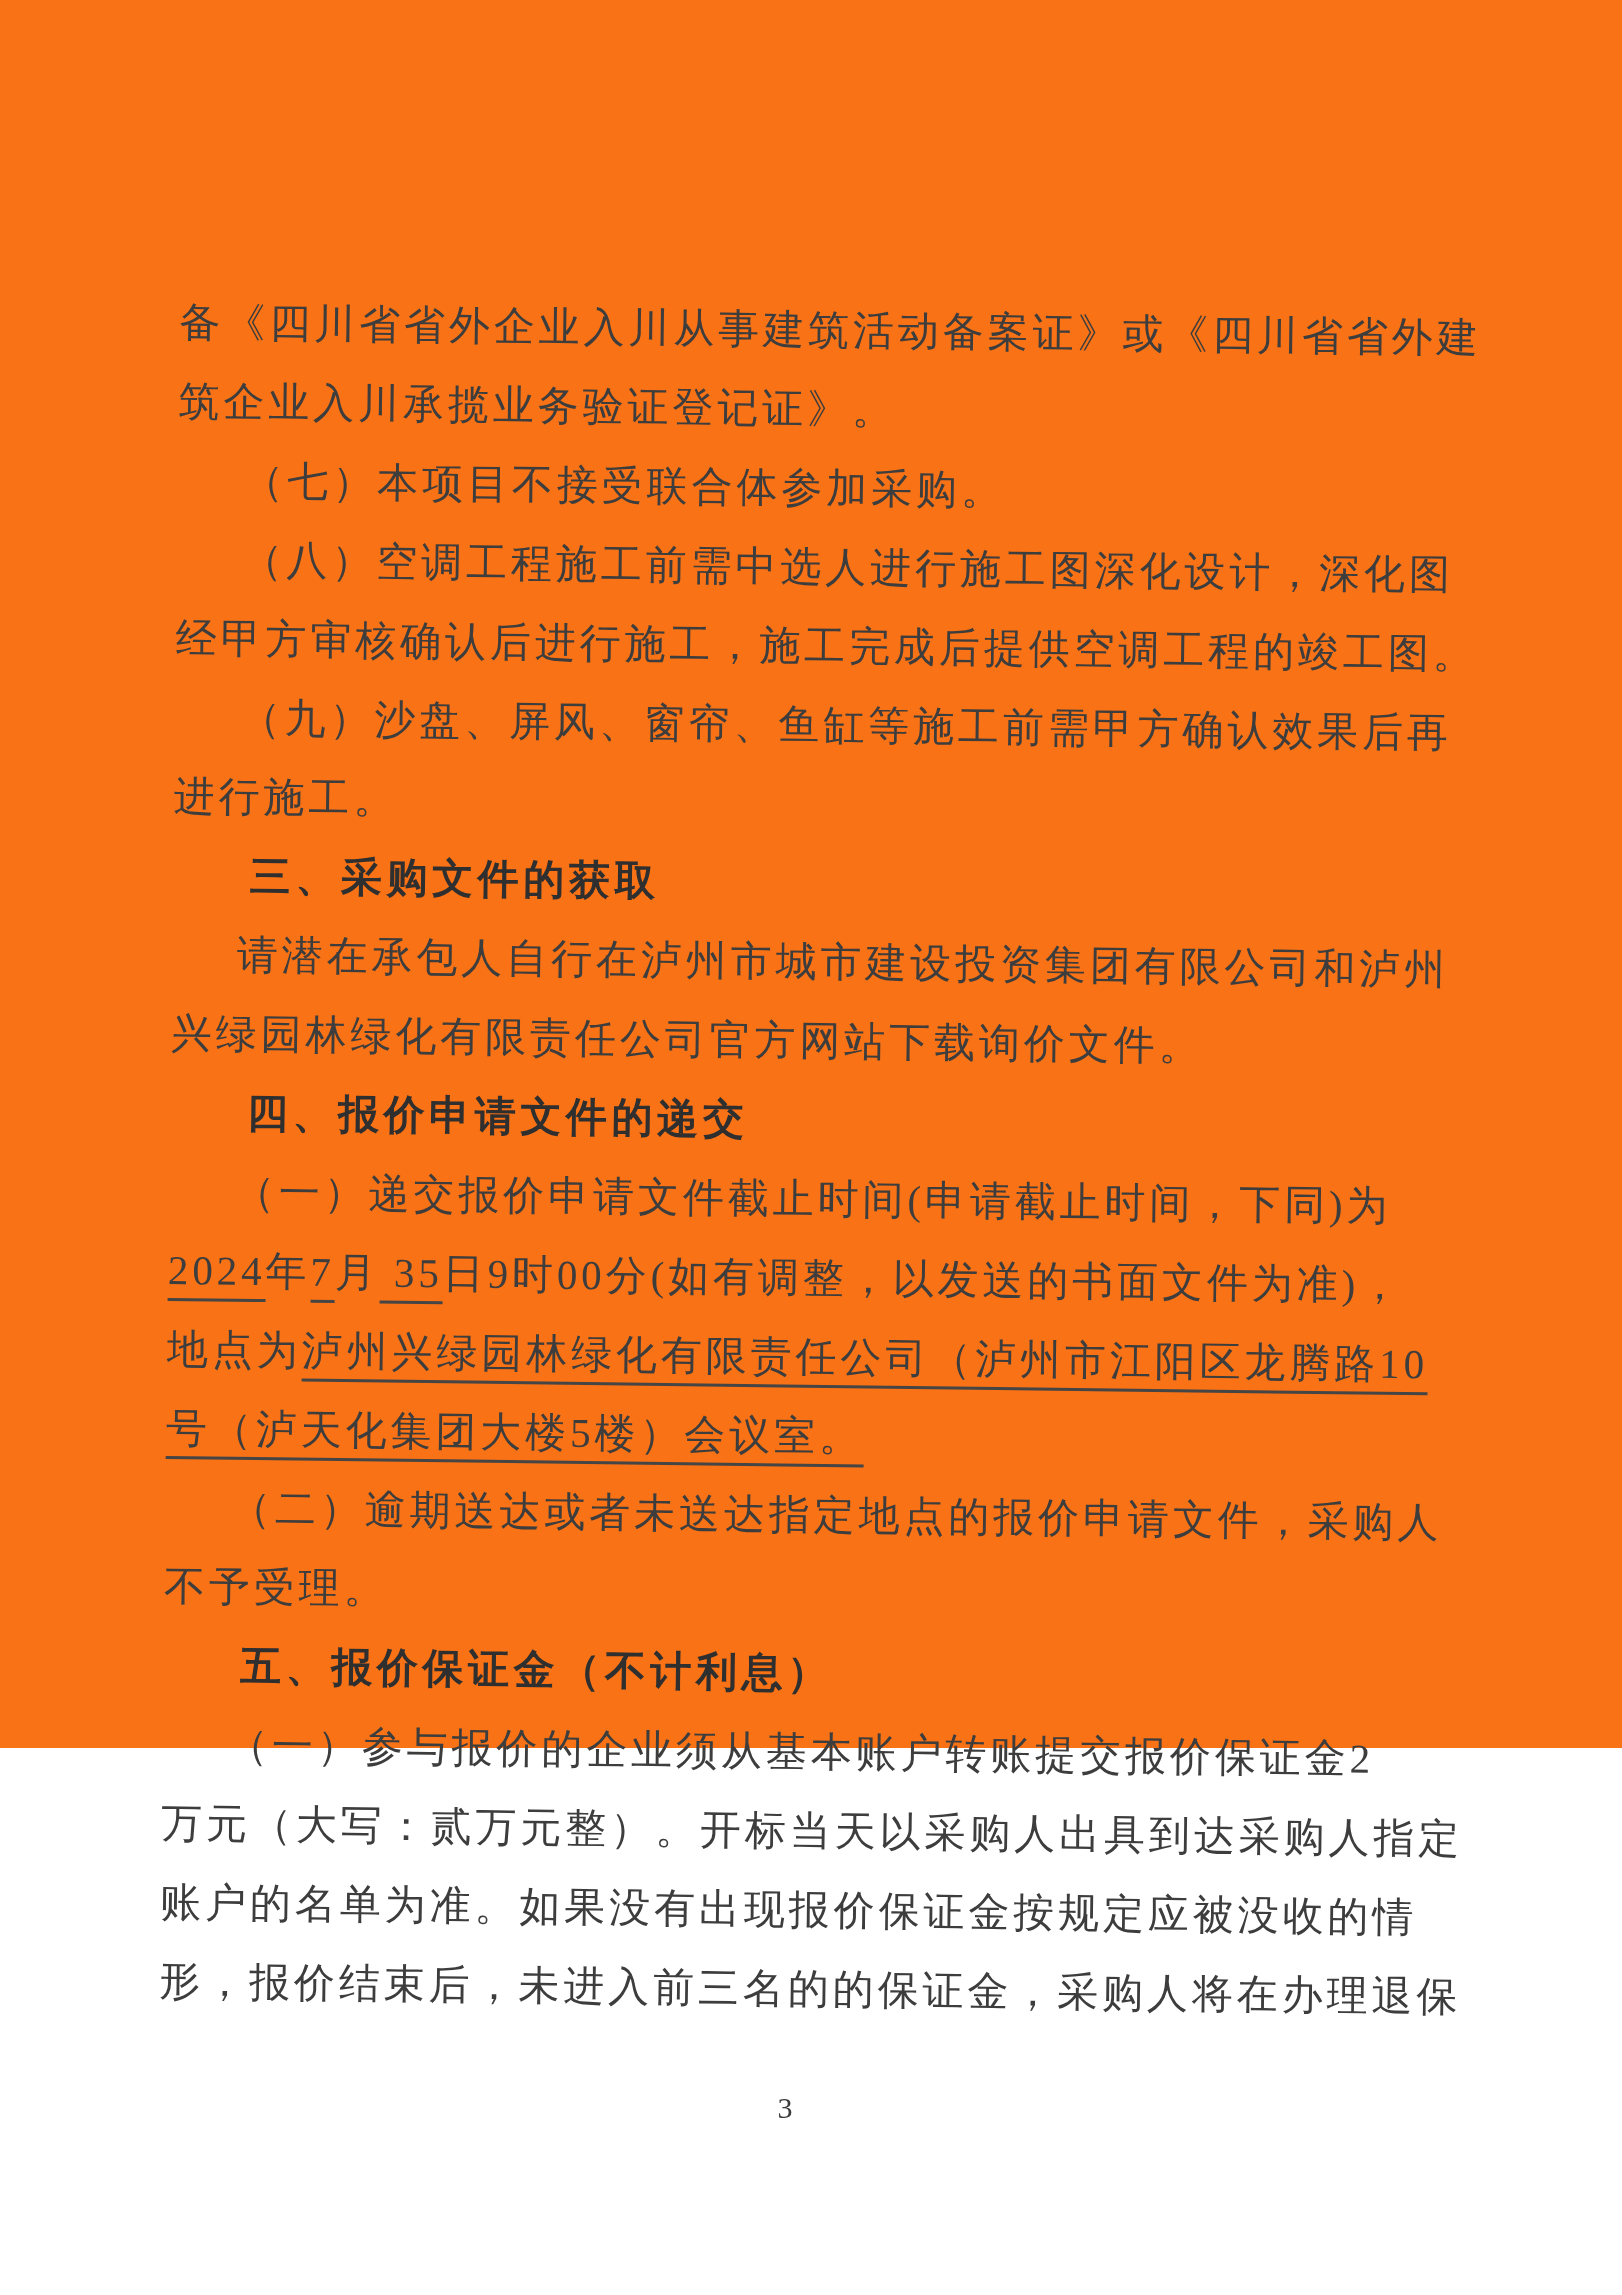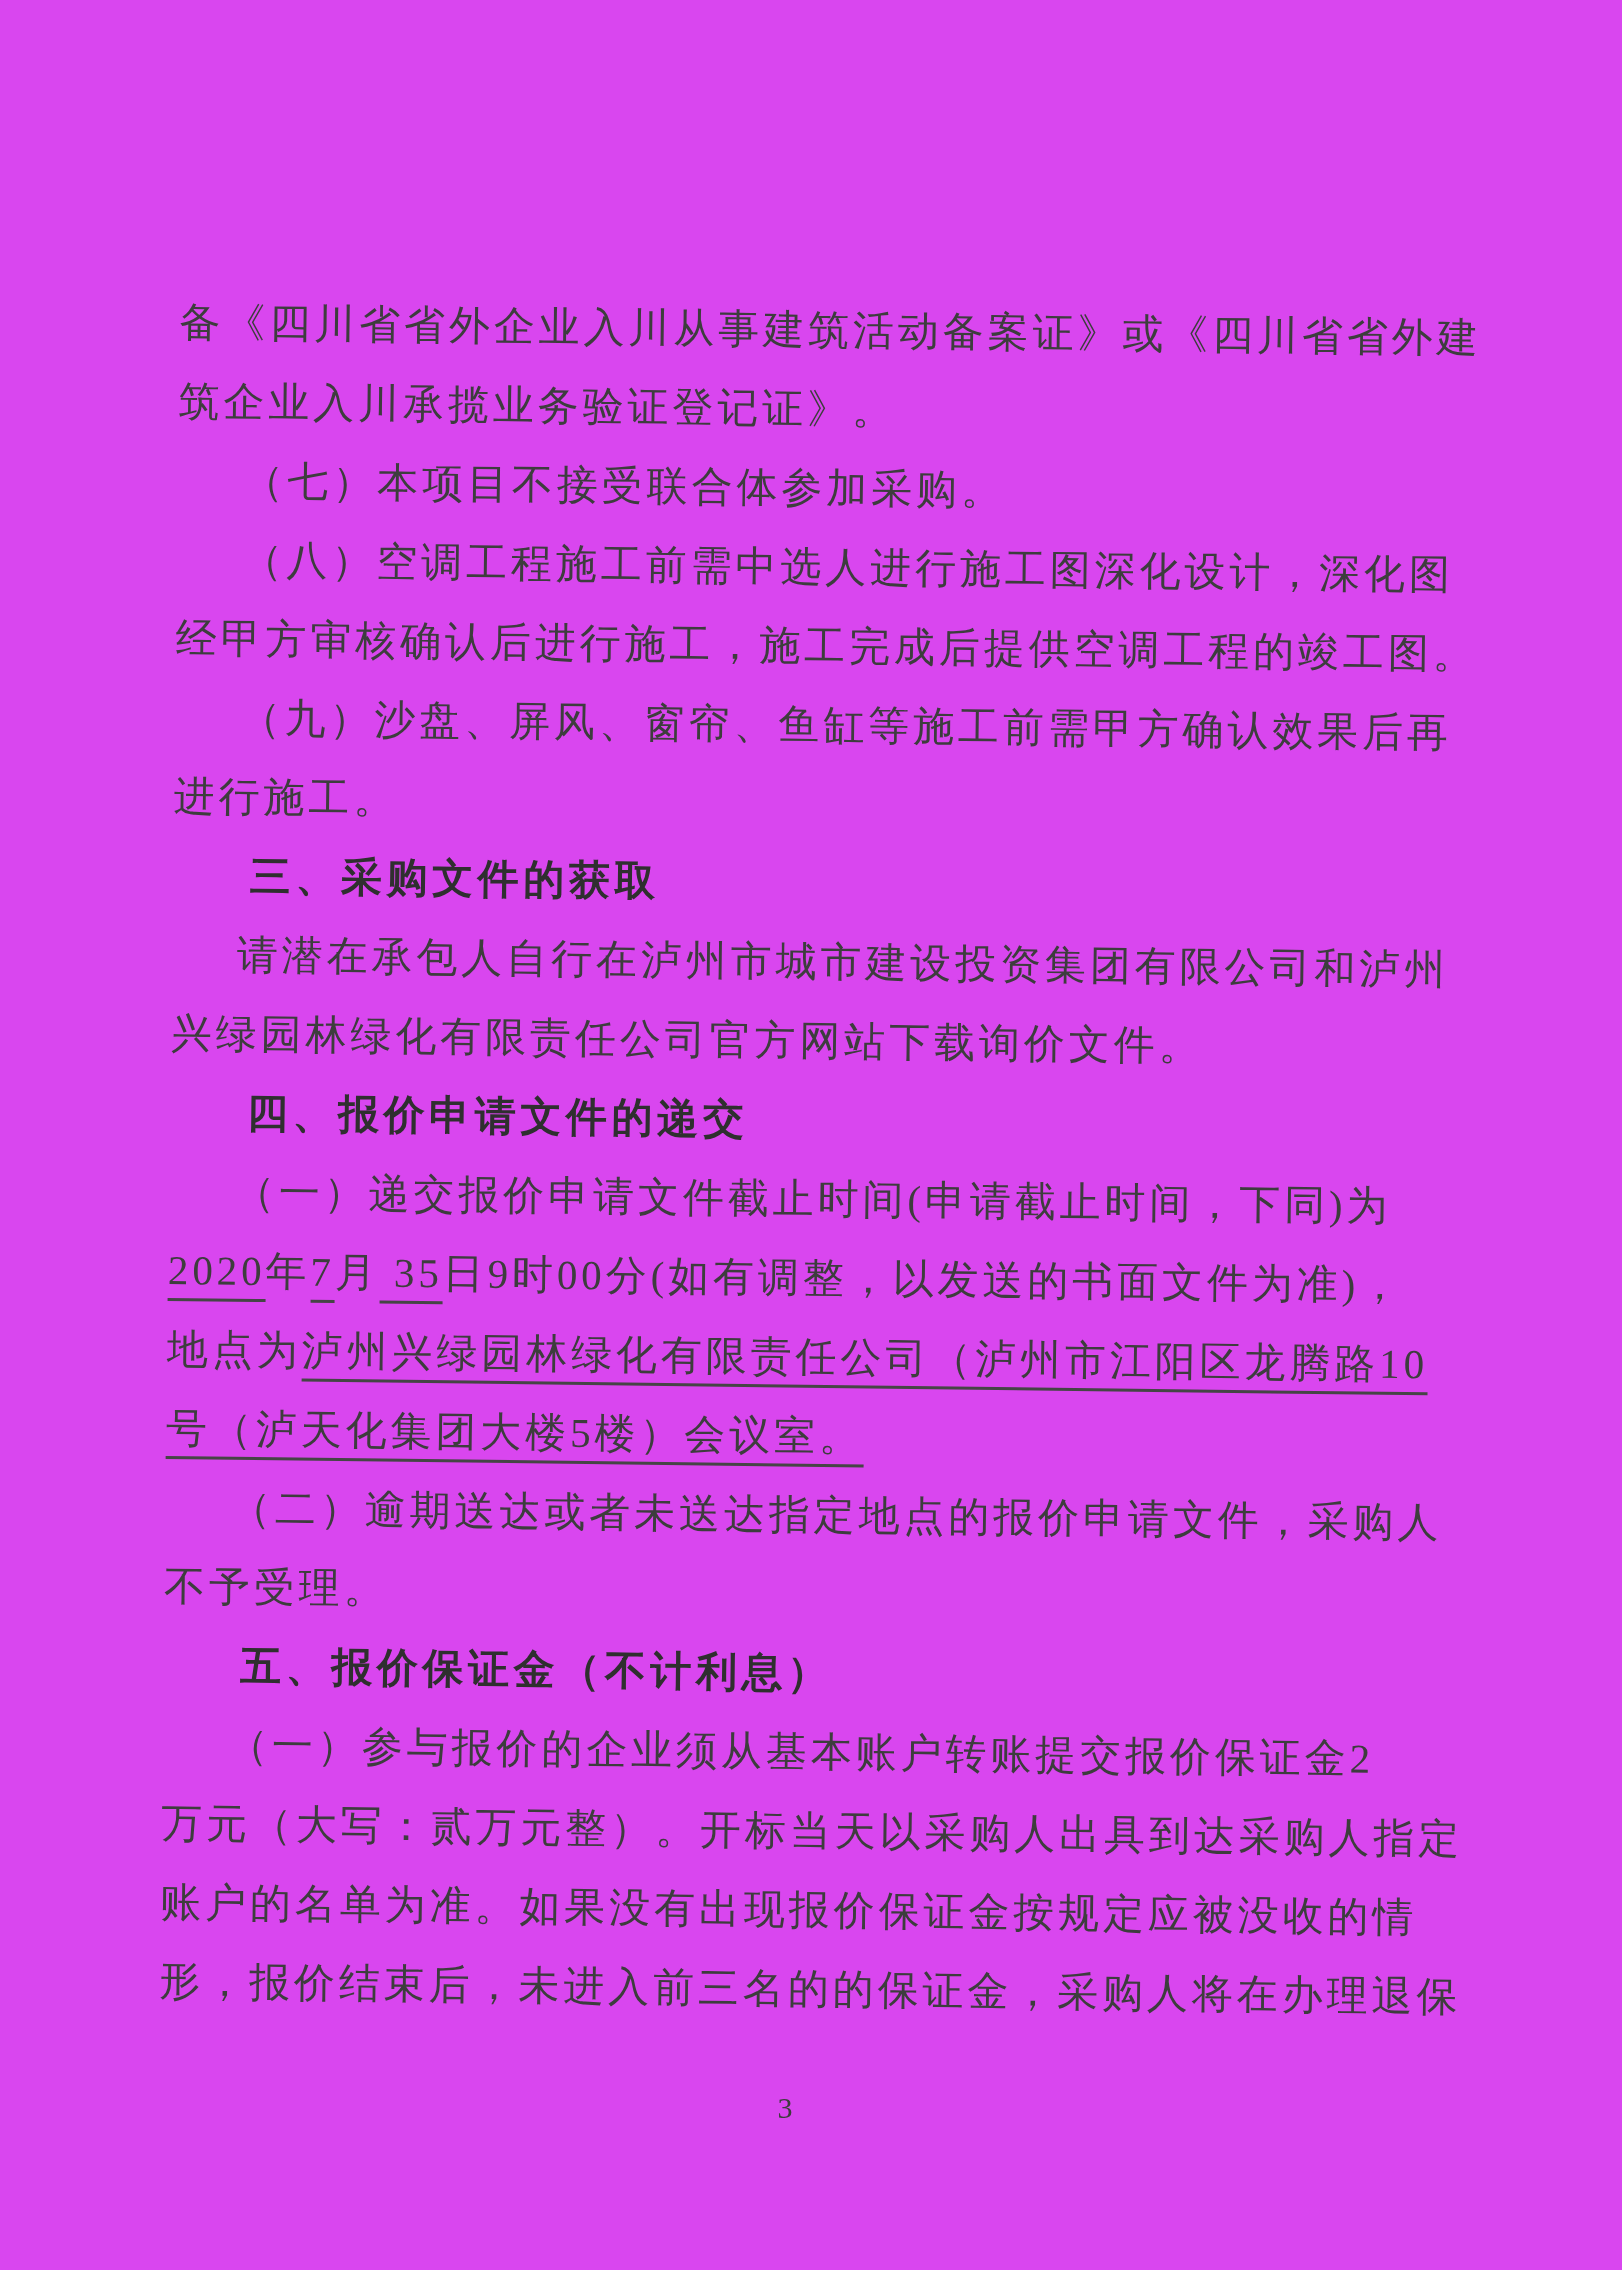--- a/index.html
+++ b/index.html
@@ -10,22 +10,22 @@
     width: 1623px;
     height: 2295px;
     background: #ffffff;
     position: relative;
     overflow: hidden;
   }
   .page {
     position: absolute;
     left: 0; top: 0;
     width: 1623px;
-    height: 2270px;
-    background: #d946ef;
+    height: 1748px;
+    background: #f97316;
   }
   .content {
     position: absolute;
     left: 180px;
     top: 283px;
     width: 1302px;
     transform: rotate(0.7deg);
     transform-origin: 0 0;
   }
   .line {
@@ -72,21 +72,21 @@
       <div class="line indent"><span class="seg">（七）本项目不接受联合体参加采购。</span></div>
       <div class="line indent"><span class="seg">（八）空调工程施工前需中选人进行施工图深化设计，深化图</span></div>
       <div class="line"><span class="seg">经甲方审核确认后进行施工，施工完成后提供空调工程的竣工图。</span></div>
       <div class="line indent"><span class="seg">（九）沙盘、屏风、窗帘、鱼缸等施工前需甲方确认效果后再</span></div>
       <div class="line"><span class="seg">进行施工。</span></div>
       <div class="line indent heading"><span class="seg">三、采购文件的获取</span></div>
       <div class="line indent"><span class="seg">请潜在承包人自行在泸州市城市建设投资集团有限公司和泸州</span></div>
       <div class="line"><span class="seg">兴绿园林绿化有限责任公司官方网站下载询价文件。</span></div>
       <div class="line indent heading"><span class="seg">四、报价申请文件的递交</span></div>
       <div class="line indent"><span class="seg">（一）递交报价申请文件截止时间(申请截止时间，下同)为</span></div>
-      <div class="line"><span class="seg u">2020</span><span class="seg">年</span><span class="seg u">7</span><span class="seg">月</span><span class="seg u"> 35</span><span class="seg">日9时00分(如有调整，以发送的书面文件为准)，</span></div>
+      <div class="line"><span class="seg u">2024</span><span class="seg">年</span><span class="seg u">7</span><span class="seg">月</span><span class="seg u"> 35</span><span class="seg">日9时00分(如有调整，以发送的书面文件为准)，</span></div>
       <div class="line"><span class="seg">地点为</span><span class="seg u">泸州兴绿园林绿化有限责任公司（泸州市江阳区龙腾路10</span></div>
       <div class="line"><span class="seg u">号（泸天化集团大楼5楼）会议室。</span></div>
       <div class="line indent"><span class="seg">（二）逾期送达或者未送达指定地点的报价申请文件，采购人</span></div>
       <div class="line"><span class="seg">不予受理。</span></div>
       <div class="line indent heading"><span class="seg">五、报价保证金（不计利息）</span></div>
       <div class="line indent"><span class="seg">（一）参与报价的企业须从基本账户转账提交报价保证金2</span></div>
       <div class="line"><span class="seg">万元（大写：贰万元整）。开标当天以采购人出具到达采购人指定</span></div>
       <div class="line"><span class="seg">账户的名单为准。如果没有出现报价保证金按规定应被没收的情</span></div>
       <div class="line"><span class="seg">形，报价结束后，未进入前三名的的保证金，采购人将在办理退保</span></div>
     </div>

